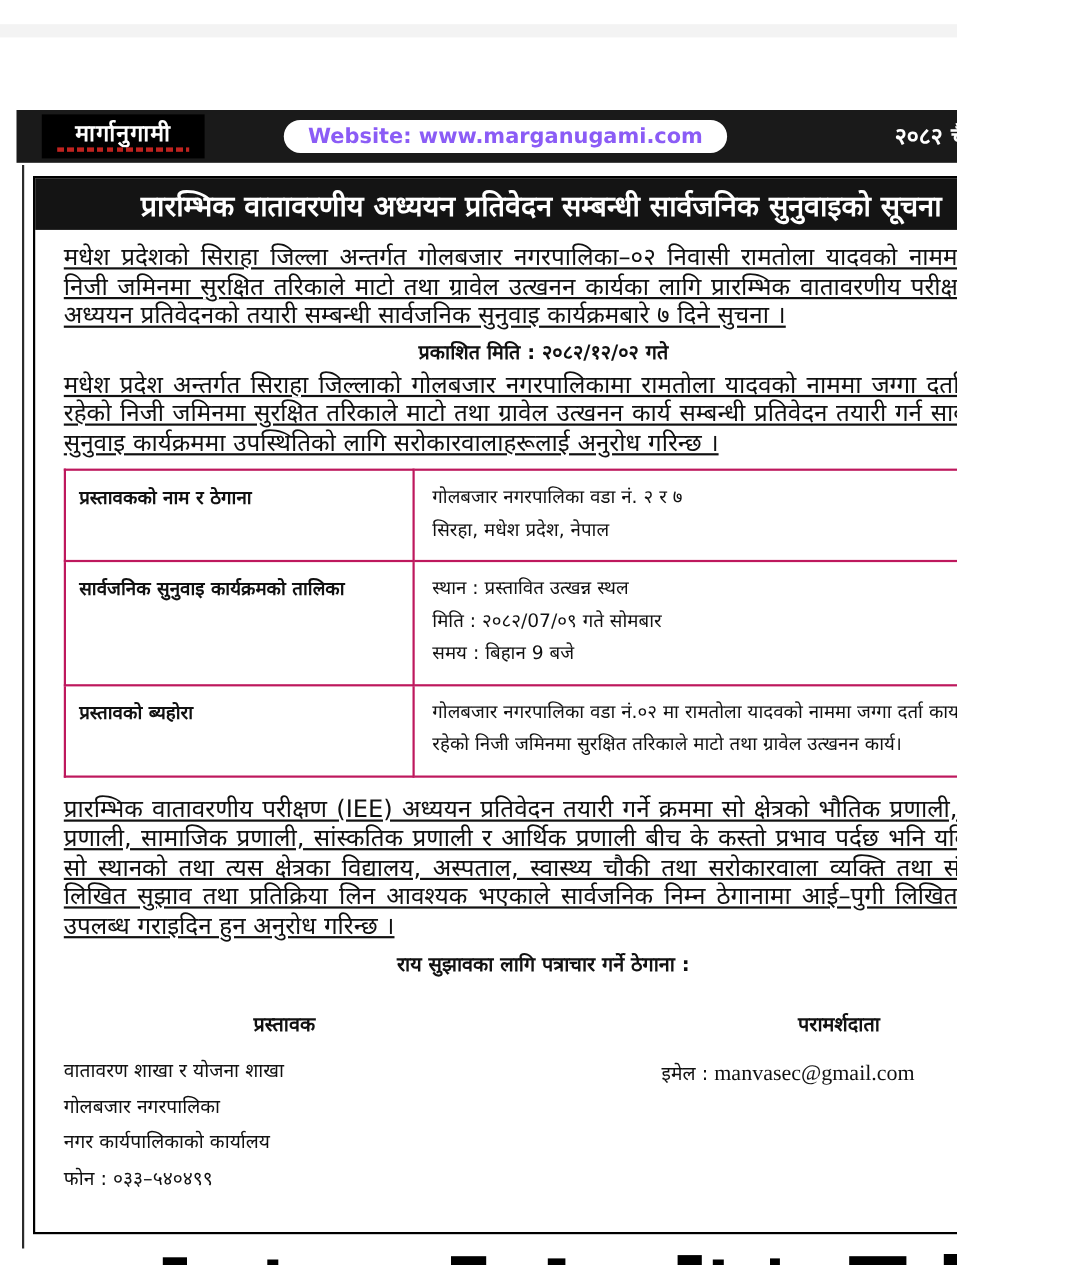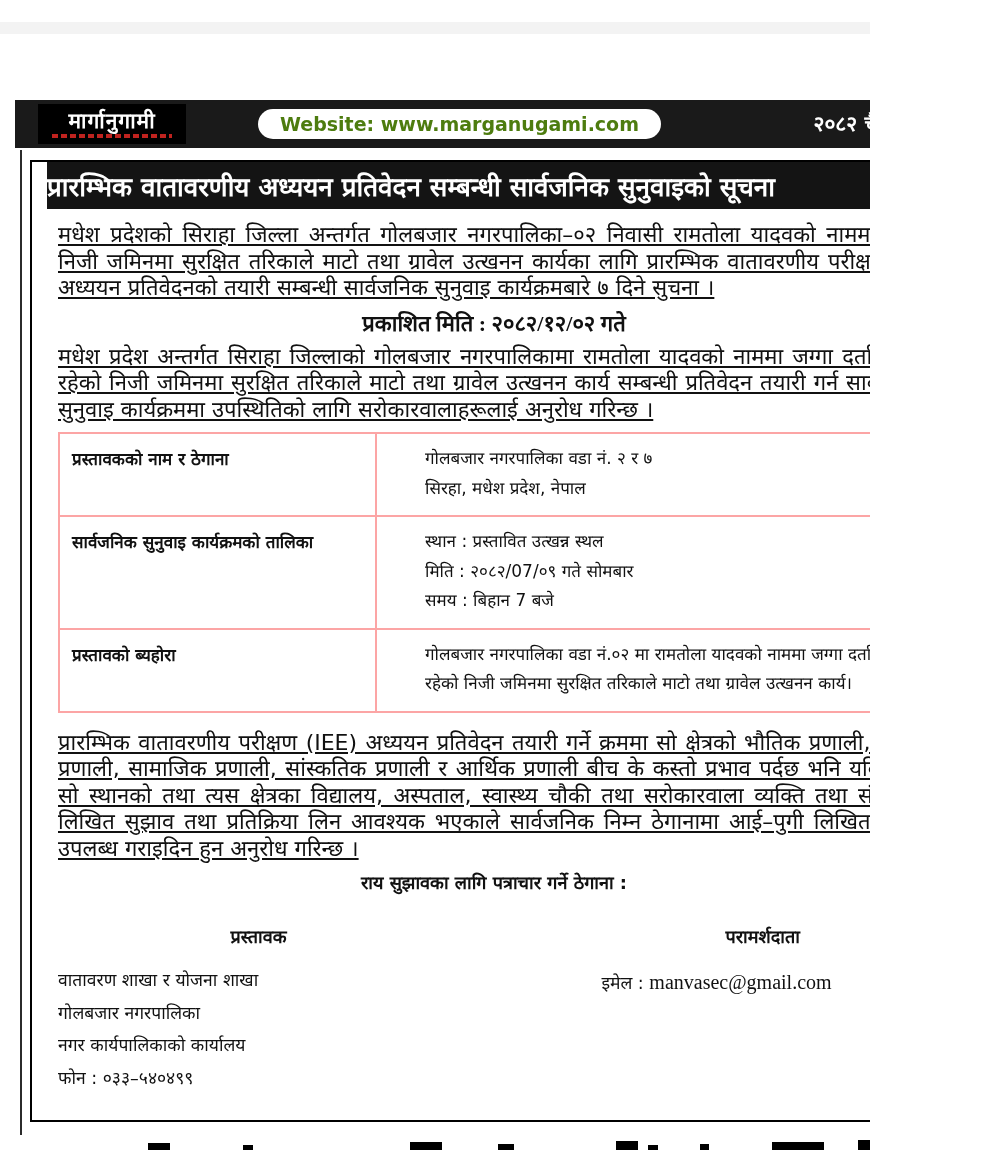--- a/index.html
+++ b/index.html
@@ -20,49 +20,49 @@
     background:#000; display:flex; flex-direction:column; align-items:center; justify-content:center;
   }
   .logo-text { color:#fff; font-weight:bold; font-size:21px; line-height:22px; letter-spacing:1px; white-space:nowrap; }
   .logo-tagline {
     width:120px; height:4px; margin-top:2px;
     background:repeating-linear-gradient(90deg,#c0231f 0 6px,#000 6px 9px);
   }
   .website-pill {
     position:absolute; left:243px; top:9px; height:30px; line-height:30px;
     background:#ffffff; border-radius:16px; padding:0 22px;
-    font-weight:bold; font-size:19px; color:#4d7c0f; white-space:nowrap;
+    font-weight:bold; font-size:19px; color:#8b5cf6; white-space:nowrap;
   }
   .masthead-date {
     position:absolute; right:-10px; top:0; height:48px; line-height:48px;
     color:#ffffff; font-weight:bold; font-size:21px; white-space:nowrap;
   }
 
   
   .notice-box {
     position:absolute; left:30px; top:160px; width:924px; height:962px;
     border:2px solid #000; box-sizing:border-box; background:#fff;
   }
   .notice-title-bar {
     width:100%; height:47px; background:#141414; overflow:hidden;
-    display:flex; align-items:center; justify-content:flex-start;margin-left:15px;
+    display:flex; align-items:center; justify-content:center;
   }
   .notice-title { color:#fff; font-weight:bold; font-size:26px; white-space:nowrap; }
   .notice-content { padding:13px 22px 0 26px; }
   .para { font-size:22px; line-height:26.5px; text-align:justify; margin:0 0 5px 0;text-decoration:underline; }
-  .published-line { text-align:center; font-weight:bold; font-size:22px; margin:5px 0 7px 0;font-family:Liberation Serif, serif; }
+  .published-line { text-align:center; font-weight:bold; font-size:18px; margin:5px 0 7px 0; }
 
   table.notice-table { border-collapse:collapse; width:100%; margin:9px 0 17px 0; }
-  table.notice-table th, table.notice-table td { border:2px solid #fca5a5; vertical-align:top; }
+  table.notice-table th, table.notice-table td { border:2px solid #be185d; vertical-align:top; }
   table.notice-table th {
     width:293px; text-align:left; font-size:17px; font-weight:bold;
     padding:13px 10px 13px 12px; line-height:24px;
   }
   table.notice-table td { font-size:17px; padding:10px 14px 12px 16px; }
-  table.notice-table td .cell-line { line-height:29.5px;margin-left:32px; }
+  table.notice-table td .cell-line { line-height:29.5px; }
 
   .correspondence-heading { text-align:center; font-weight:bold; font-size:18px; margin:8px 0 0 0; }
 
   .address-columns { display:flex; justify-content:space-between; margin-top:30px; }
   .address-col { font-size:17.5px; }
   .address-col.left  { width:46%; }
   .address-col.right { width:37%; margin-right:6px; }
   .address-heading { text-align:center; font-weight:bold; font-size:18px; margin-bottom:16px; }
   .address-line { line-height:32.5px; }
   .email-line { line-height:36px; white-space:nowrap; }
@@ -105,21 +105,21 @@
               <td>
                 <div class="cell-line">गोलबजार नगरपालिका वडा नं. २ र ७</div>
                 <div class="cell-line">सिरहा, मधेश प्रदेश, नेपाल</div>
               </td>
             </tr>
             <tr>
               <th>सार्वजनिक सुनुवाइ कार्यक्रमको तालिका</th>
               <td>
                 <div class="cell-line">स्थान : प्रस्तावित उत्खन्न स्थल</div>
                 <div class="cell-line">मिति : २०८२/07/०९ गते सोमबार</div>
-                <div class="cell-line">समय : बिहान 7 बजे</div>
+                <div class="cell-line">समय : बिहान 9 बजे</div>
               </td>
             </tr>
             <tr>
               <th>प्रस्तावको ब्यहोरा</th>
               <td>
                 <div class="cell-line">गोलबजार नगरपालिका वडा नं.०२ मा रामतोला यादवको नाममा जग्गा दर्ता कायम रहेको निजी जमिनमा सुरक्षित तरिकाले माटो तथा ग्रावेल उत्खनन कार्य।</div>
               </td>
             </tr>
           </tbody>
       </table>

